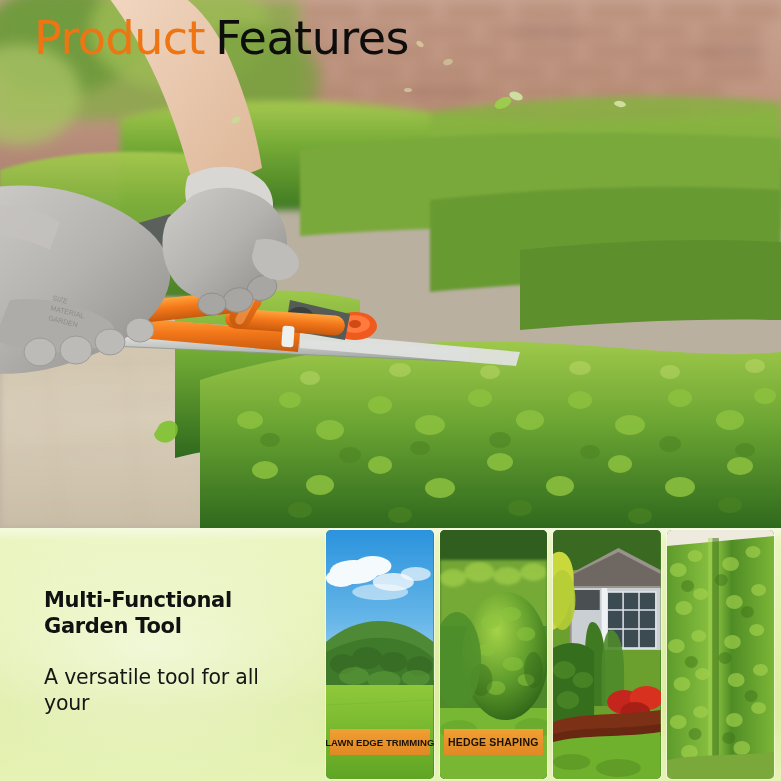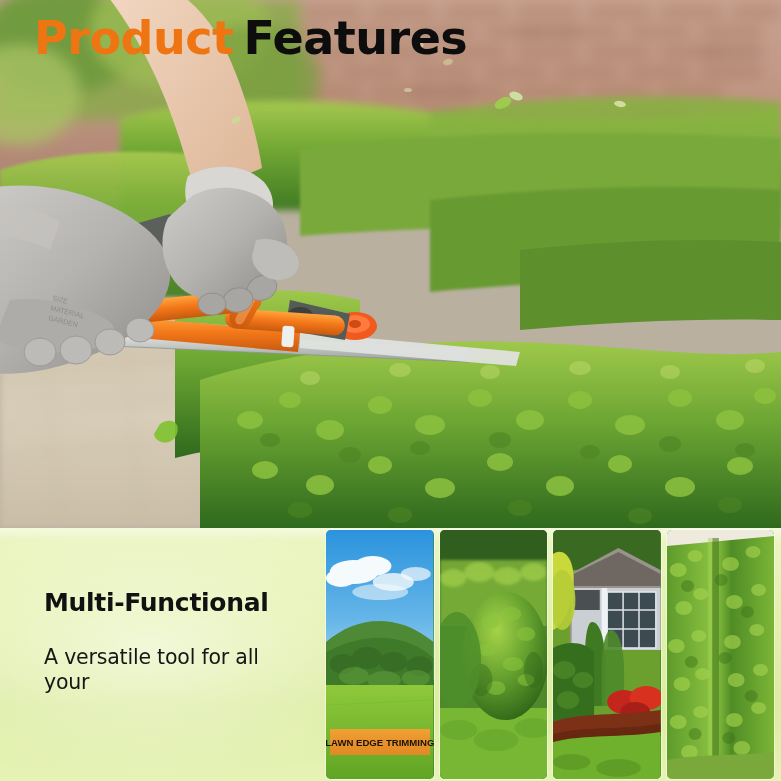--- a/index.html
+++ b/index.html
@@ -17,21 +17,21 @@
   .hero {
     position:absolute; left:0; top:0; width:781px; height:528px;
     overflow:hidden;
     background:#b9b0a0;
   }
   .hero-svg { position:absolute; left:0; top:0; width:781px; height:528px; display:block; }
 
   .hero-title {
     position:absolute; left:34px; top:14px;
     font-size:46px;
-    font-weight:bold;
+    font-weight:normal;
     letter-spacing:-0.5px;
     line-height:1.05;
     white-space:nowrap;
     z-index:6;
     font-family:"DejaVu Sans","Liberation Sans",sans-serif;
     text-align:center;
   }
   .t-orange { color:#ef7512; }
   .t-dark { color:#0d0d0d; margin-left:10px; }
 
@@ -45,21 +45,21 @@
   .bottom::after{
     content:""; position:absolute; inset:0;
     background:radial-gradient(ellipse 420px 190px at 150px 120px, rgba(255,255,255,0.55), rgba(255,255,255,0) 70%);
     pointer-events:none;
   }
 
   .copy {
     position:absolute; left:44px; top:60px; width:248px; z-index:4;
   }
   .copy h2 {
-    font-size:25px; line-height:1.22; font-weight:bold; color:#111;
+    font-size:21px; line-height:1.22; font-weight:bold; color:#111;
     font-family:"DejaVu Sans","Liberation Sans",sans-serif;
     letter-spacing:-0.3px;
   }
   .copy p {
     margin-top:26px;
     font-size:20.5px; line-height:1.24; color:#161616; font-weight:400;
     font-family:"DejaVu Sans","Liberation Sans",sans-serif;
     letter-spacing:-0.2px;
   }
 
@@ -369,20 +369,21 @@
     <div class="hero-title">
       <span class="t-orange">Product</span><span class="t-dark">Features</span>
     </div>
   </div>
 
   <div class="bottom">
 
     <div class="copy">
       <h2>
         <span>Multi-Functional</span><br>
+        <span>Garden Tool</span>
       </h2>
       <p>
         <span>A versatile tool for all your</span><br>
       </p>
     </div>
 
     <div class="thumbs">
 
       <div class="thumb">
         <svg viewBox="0 0 115 249" preserveAspectRatio="none">
@@ -465,20 +466,21 @@
             <ellipse cx="78" cy="134" rx="11" ry="7"></ellipse>
               <ellipse cx="60" cy="158" rx="10" ry="7"></ellipse>
             <ellipse cx="92" cy="150" rx="9" ry="6"></ellipse>
           </g>
           <g fill="#2f6418" opacity="0.4">
             <ellipse cx="44" cy="150" rx="12" ry="16"></ellipse>
               <ellipse cx="100" cy="140" rx="10" ry="18"></ellipse>
           </g>
           <ellipse cx="18" cy="130" rx="26" ry="48" fill="#4f8e2a" opacity="0.85"></ellipse>
         </svg>
+        <div class="cap">HEDGE SHAPING</div>
       </div>
 
       <div class="thumb">
         <svg viewBox="0 0 115 249" preserveAspectRatio="none">
           <rect x="0" y="0" width="115" height="249" fill="#6ba02f"></rect>
           <rect x="0" y="0" width="115" height="40" fill="#3a6a22"></rect>
 
           <path d="M18 44 L70 18 L115 40 L115 120 L18 120 Z" fill="#9a938c"></path>
           <path d="M22 44 L70 22 L115 44 L115 56 L22 56 Z" fill="#6f6862"></path>
           <rect x="20" y="58" width="95" height="62" fill="#c9cfd2"></rect>

